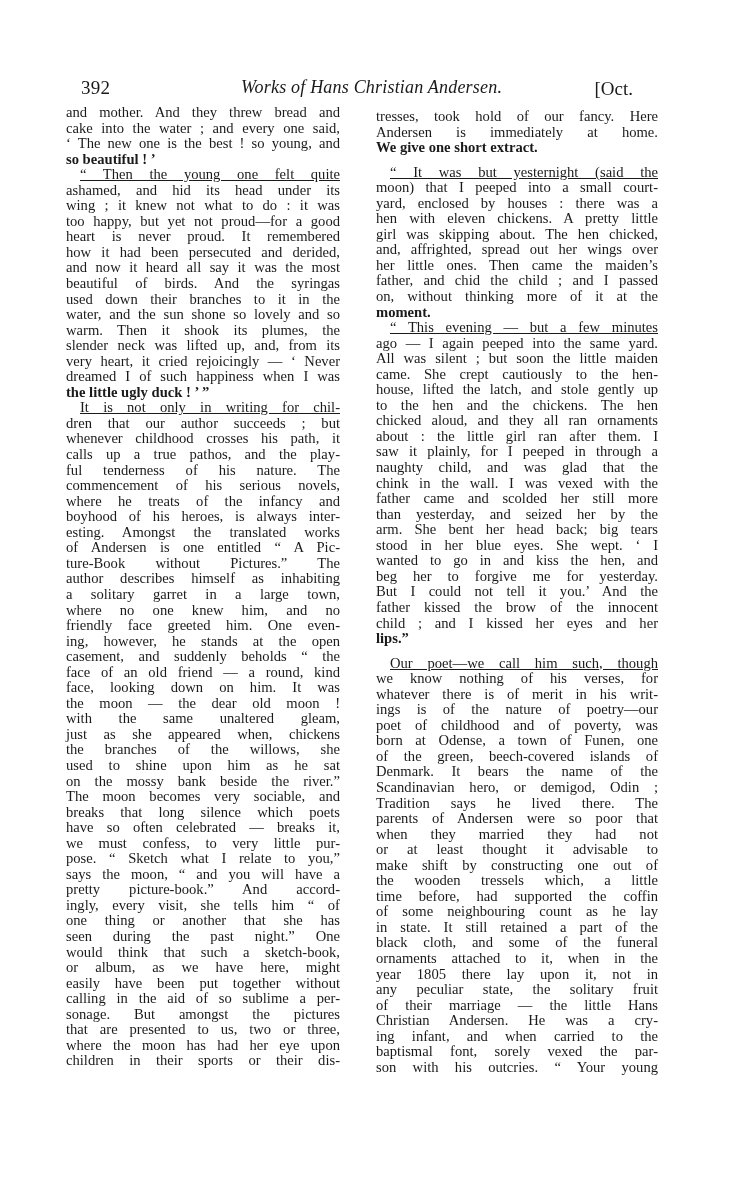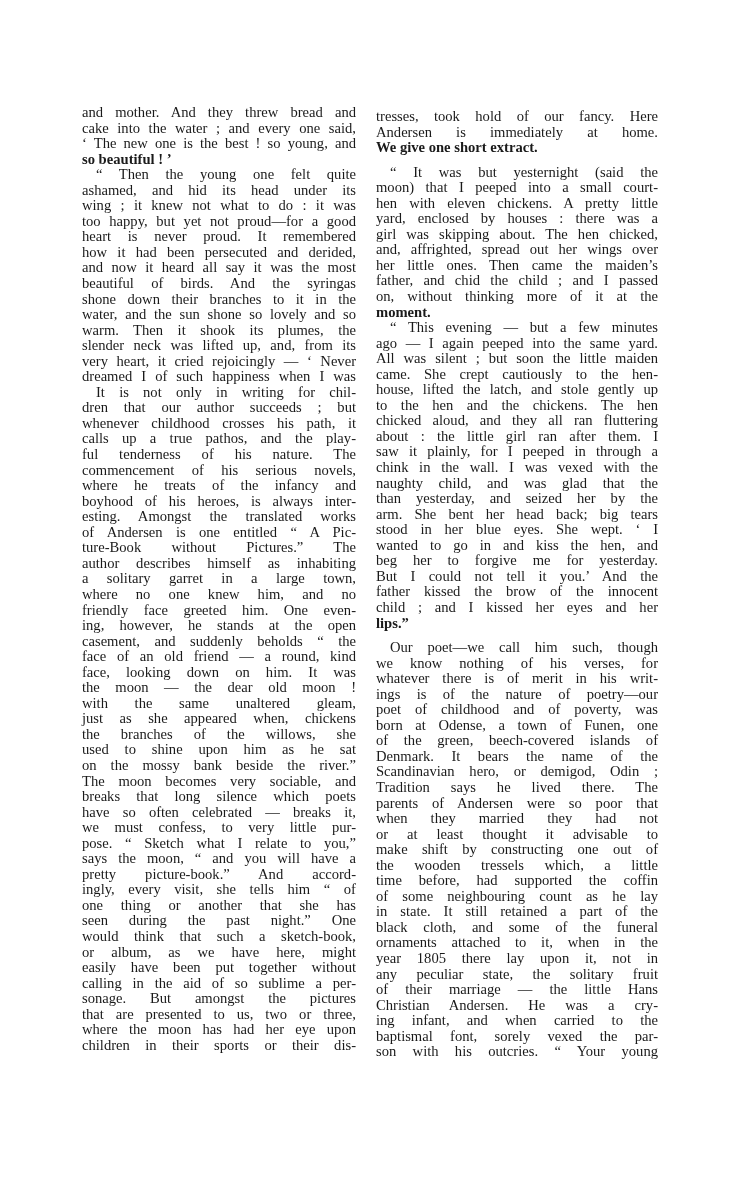--- a/index.html
+++ b/index.html
@@ -4,51 +4,57 @@
 <style>
   html, body { margin: 0; padding: 0; background: #ffffff; }
   body { width: 750px; height: 1180px; position: relative; overflow: hidden;
          font-family: "Liberation Serif", "DejaVu Serif", serif; color: #1a1a1a; }
   .page { position: absolute; left: 0; top: 0; width: 750px; height: 1180px; }
   .header { position: absolute; top: 77px; left: 81px; width: 552px; height: 24px; }
   .page-num { position: absolute; left: 0; top: 0; font-size: 19px; letter-spacing: 0.3px; }
   .running-title { position: absolute; left: 160px; top: 0; font-size: 18px; font-style: italic; letter-spacing: 0.2px; }
   .month { position: absolute; right: 0; top: 1px; font-size: 19px; }
   .col { position: absolute; font-size: 14.6px; line-height: 15.55px; }
-  .col-left { left: 82px; top: 105px; width: 274px; }
+  .col-left { left: 66px; top: 105px; width: 274px; }
   .col-right { left: 376px; top: 109px; width: 282px; }
   .line { display: block; white-space: nowrap; text-align: justify; text-align-last: justify; height: 15.55px; overflow: visible; }
   .line.last { text-align-last: left; font-weight: bold; }
-  .line.indent { padding-left: 14px; }
+  .line.indent { padding-left: 14px; text-decoration: underline; }
   .gap { height: 9px; }
 </style>
 </head>
 <body>
 
 <div class="page">
+  <div class="header">
+    <span class="page-num">392</span>
+    <span class="running-title">Works of Hans Christian Andersen.</span>
+    <span class="month">[Oct.</span>
+  </div>
 
   <div class="col col-left" id="col-left">
       <span class="line">and mother. And they threw bread and</span>
       <span class="line">cake into the water ; and every one said,</span>
       <span class="line">‘ The new one is the best ! so young, and</span>
       <span class="line last">so beautiful ! ’</span>
       <span class="line indent">“ Then the young one felt quite</span>
       <span class="line">ashamed, and hid its head under its</span>
       <span class="line">wing ; it knew not what to do : it was</span>
       <span class="line">too happy, but yet not proud—for a good</span>
       <span class="line">heart is never proud. It remembered</span>
       <span class="line">how it had been persecuted and derided,</span>
       <span class="line">and now it heard all say it was the most</span>
       <span class="line">beautiful of birds. And the syringas</span>
-      <span class="line">shone down their branches to it in the</span>
+      <span class="line">used down their branches to it in the</span>
       <span class="line">water, and the sun shone so lovely and so</span>
       <span class="line">warm. Then it shook its plumes, the</span>
       <span class="line">slender neck was lifted up, and, from its</span>
       <span class="line">very heart, it cried rejoicingly — ‘ Never</span>
       <span class="line">dreamed I of such happiness when I was</span>
+      <span class="line last">the little ugly duck ! ’ ”</span>
       <span class="line indent">It is not only in writing for chil-</span>
       <span class="line">dren that our author succeeds ; but</span>
       <span class="line">whenever childhood crosses his path, it</span>
       <span class="line">calls up a true pathos, and the play-</span>
       <span class="line">ful tenderness of his nature. The</span>
       <span class="line">commencement of his serious novels,</span>
       <span class="line">where he treats of the infancy and</span>
       <span class="line">boyhood of his heroes, is always inter-</span>
       <span class="line">esting. Amongst the translated works</span>
       <span class="line">of Andersen is one entitled “ A Pic-</span>
@@ -86,39 +92,40 @@
       <span class="line">where the moon has had her eye upon</span>
       <span class="line">children in their sports or their dis-</span>
     </div>
   <div class="col col-right" id="col-right">
       <span class="line">tresses, took hold of our fancy. Here</span>
       <span class="line">Andersen is immediately at home.</span>
       <span class="line last">We give one short extract.</span>
       <div class="gap"></div>
       <span class="line indent">“ It was but yesternight (said the</span>
       <span class="line">moon) that I peeped into a small court-</span>
+      <span class="line">yard, enclosed by houses : there was a</span>
       <span class="line">hen with eleven chickens. A pretty little</span>
-      <span class="line">yard, enclosed by houses : there was a</span>
       <span class="line">girl was skipping about. The hen chicked,</span>
       <span class="line">and, affrighted, spread out her wings over</span>
       <span class="line">her little ones. Then came the maiden’s</span>
       <span class="line">father, and chid the child ; and I passed</span>
       <span class="line">on, without thinking more of it at the</span>
       <span class="line last">moment.</span>
       <span class="line indent">“ This evening — but a few minutes</span>
       <span class="line">ago — I again peeped into the same yard.</span>
       <span class="line">All was silent ; but soon the little maiden</span>
       <span class="line">came. She crept cautiously to the hen-</span>
       <span class="line">house, lifted the latch, and stole gently up</span>
       <span class="line">to the hen and the chickens. The hen</span>
-      <span class="line">chicked aloud, and they all ran fluttering</span>
+      <span class="line">chicked aloud, and they all ran ornaments</span>
       <span class="line">about : the little girl ran after them. I</span>
       <span class="line">saw it plainly, for I peeped in through a</span>
+      <span class="line">naughty child, and was glad that the</span>
       <span class="line">chink in the wall. I was vexed with the</span>
-      <span class="line">naughty child, and was glad that the</span>
+      <span class="line">father came and scolded her still more</span>
       <span class="line">than yesterday, and seized her by the</span>
       <span class="line">arm. She bent her head back; big tears</span>
       <span class="line">stood in her blue eyes. She wept. ‘ I</span>
       <span class="line">wanted to go in and kiss the hen, and</span>
       <span class="line">beg her to forgive me for yesterday.</span>
       <span class="line">But I could not tell it you.’ And the</span>
       <span class="line">father kissed the brow of the innocent</span>
       <span class="line">child ; and I kissed her eyes and her</span>
       <span class="line last">lips.”</span>
       <div class="gap"></div>

